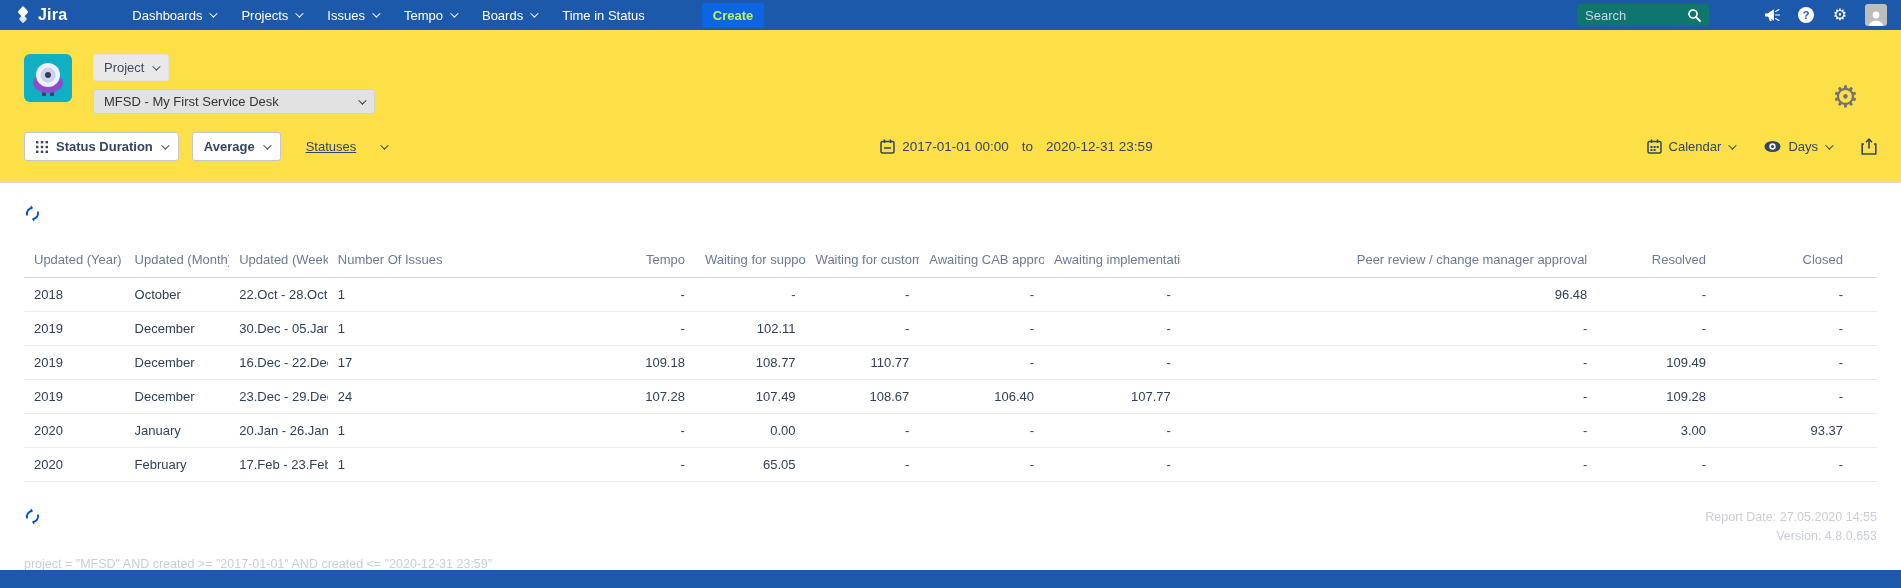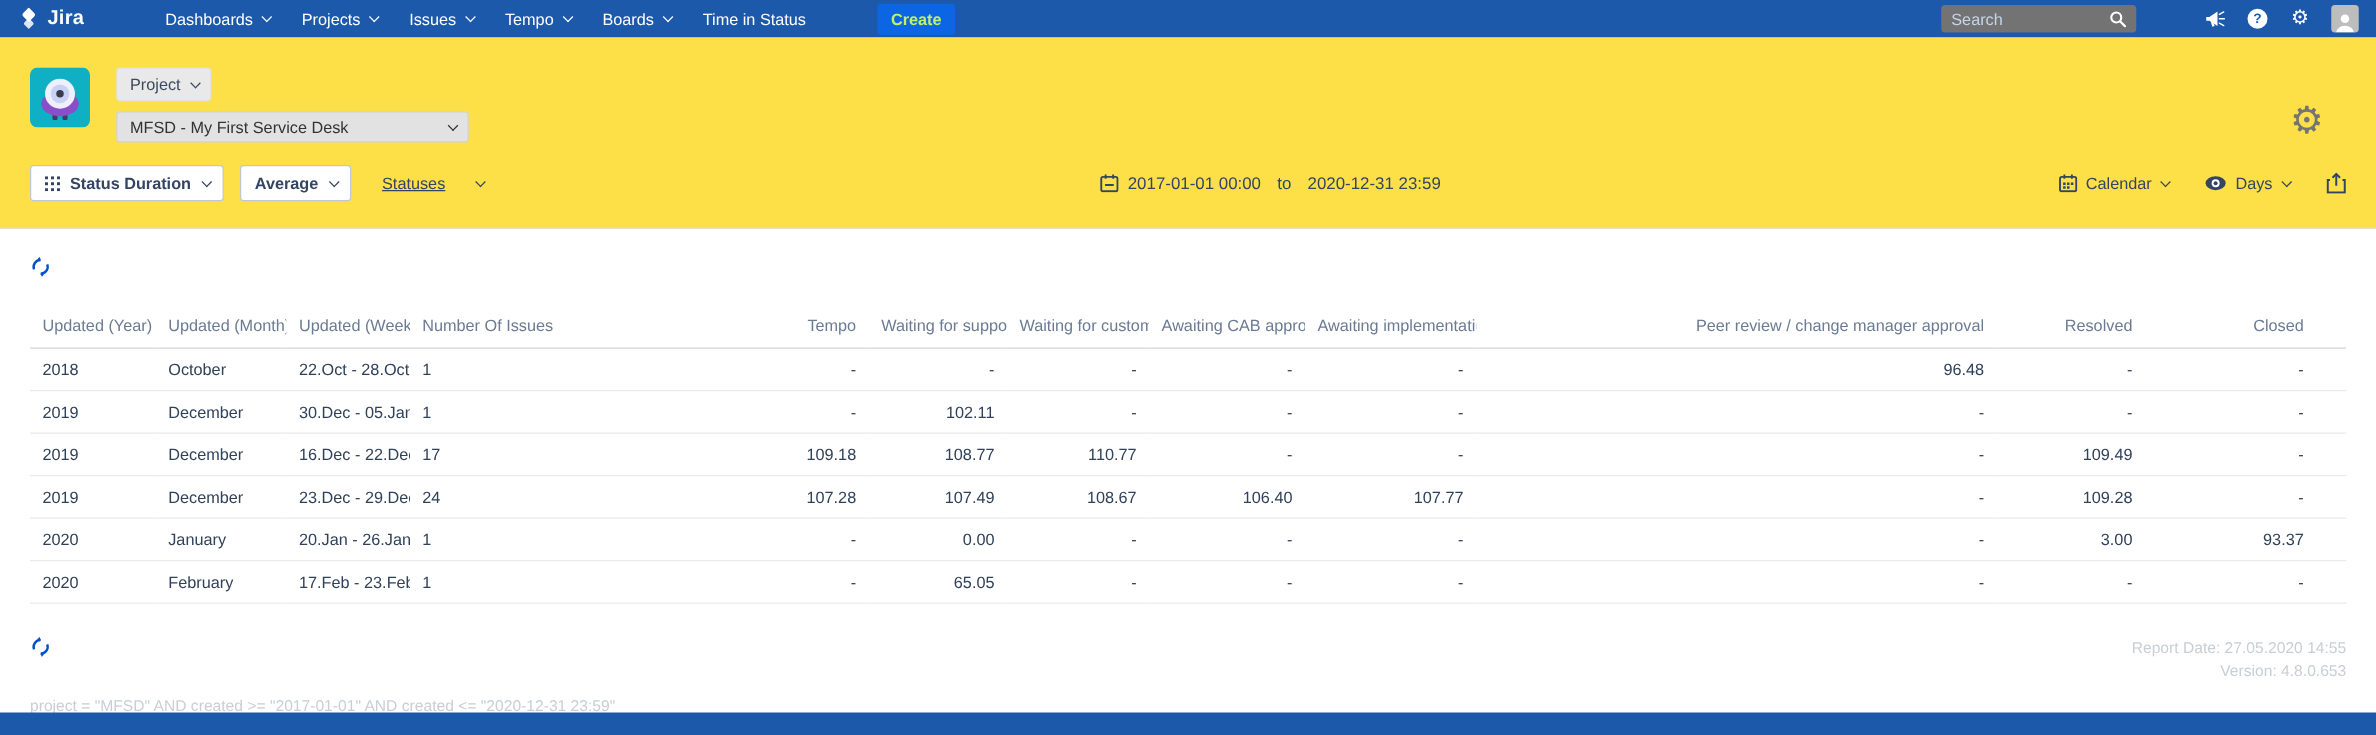--- a/index.html
+++ b/index.html
@@ -25,22 +25,22 @@
     border-bottom:1.6px solid currentColor; transform:rotate(45deg) translateY(-2px);
     display:inline-block;
   }
   .create-btn {
     background:#0c66e4; color:#bef264; border:none; border-radius:3px;
     font-size:13px; font-weight:bold; padding:5px 11px; margin-left:8px; cursor:pointer;
     font-family:"Liberation Sans",sans-serif;
   }
   .nav-spacer { flex:1; }
   .search-box {
-    display:flex; align-items:center; background:#737373; border-radius:3px;
-    height:22px; width:156px; padding:0 8px;
+    display:flex; align-items:center; background:#0f766e; border-radius:3px;
+    height:22px; width:132px; padding:0 8px;
   }
   .search-box input {
     flex:1; background:transparent; border:none; outline:none; color:#fff;
     font-size:13px; font-family:"Liberation Sans",sans-serif; min-width:0;
   }
   .search-box input::placeholder { color:#c6d4ea; }
   .nav-icons { display:flex; align-items:center; gap:16px; margin-left:18px; }
   .nav-icon { width:18px; height:18px; display:flex; align-items:center; justify-content:center; cursor:pointer; }
   .gear-glyph { font-size:16px; line-height:1; color:#fff; }
   .help-circle {

